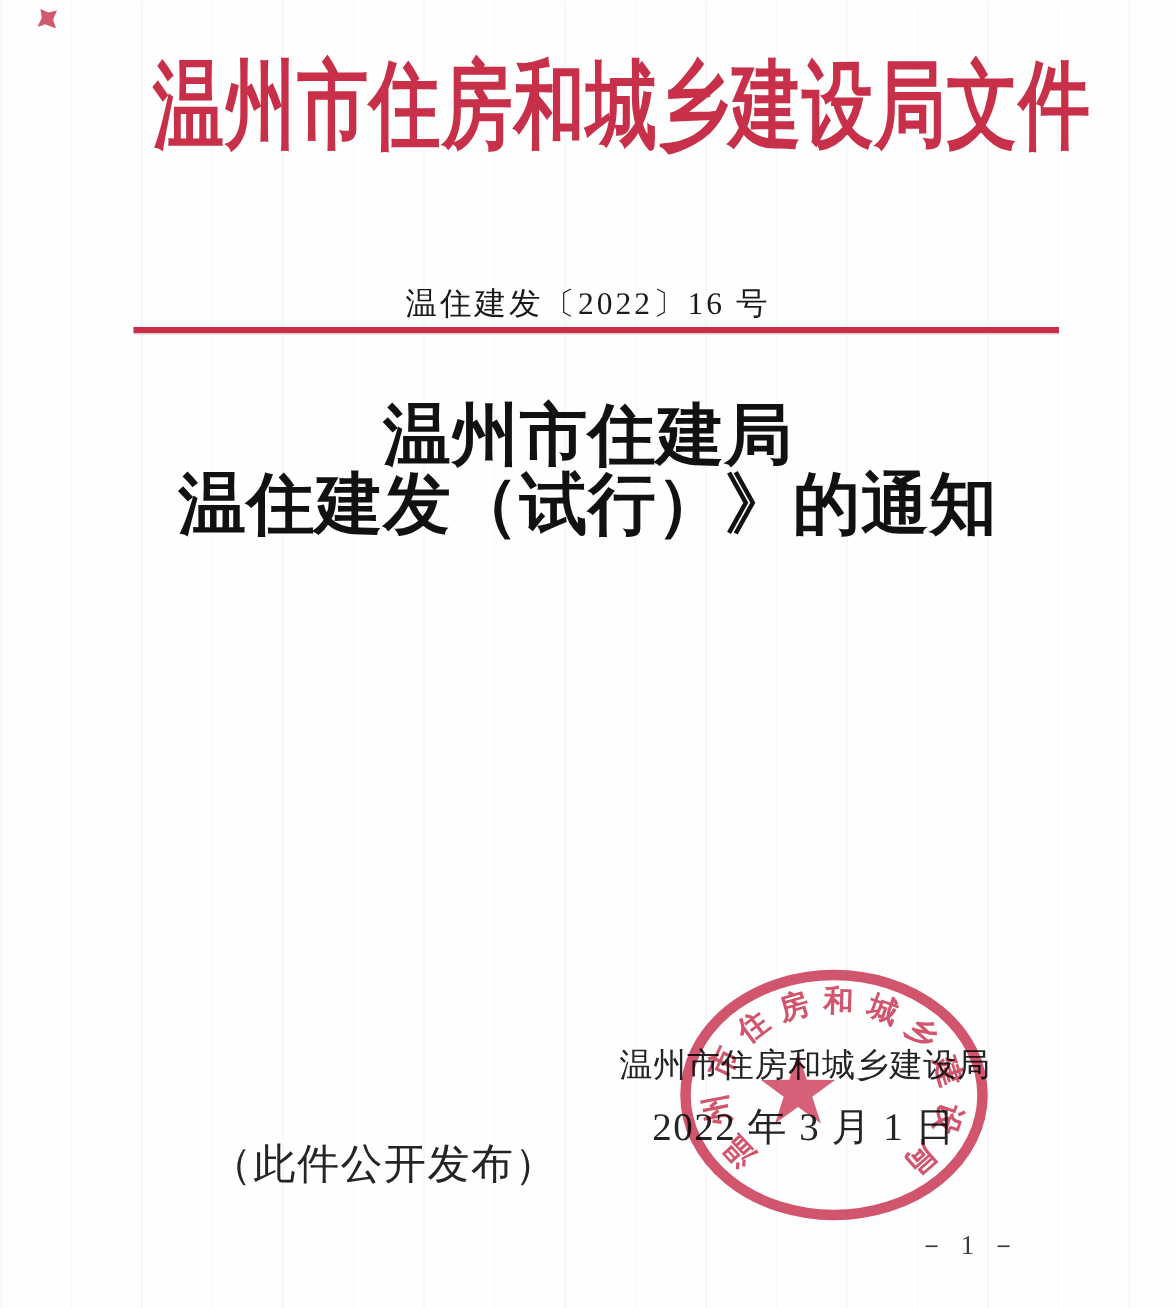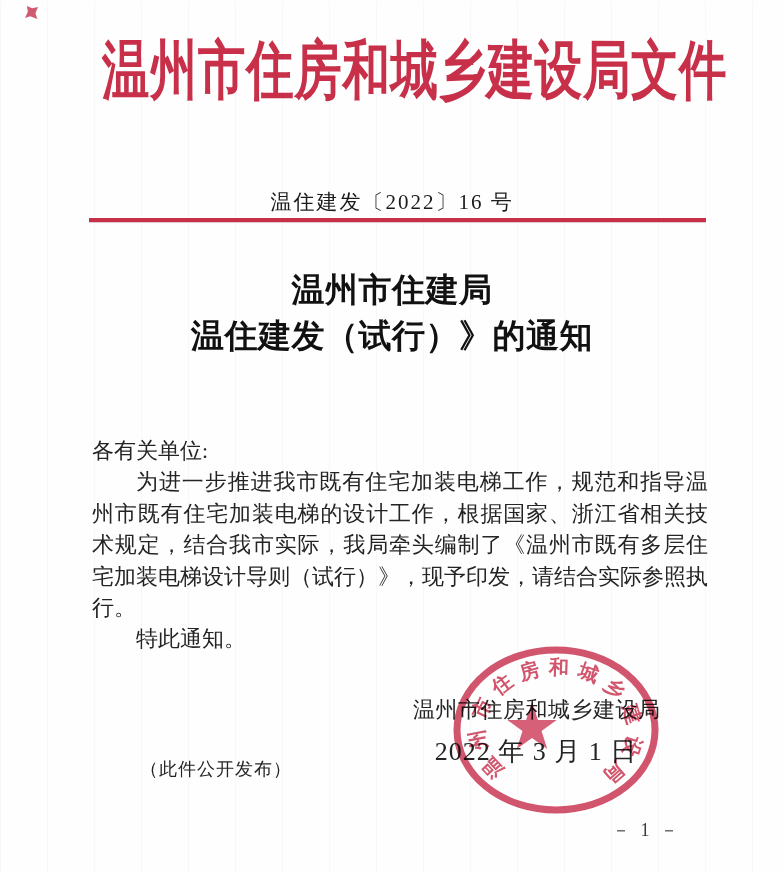--- a/index.html
+++ b/index.html
@@ -59,21 +59,21 @@
     background: #c8304a;
     box-shadow: 0 1px 0 rgba(150,40,60,0.25);
   }
 
   .notice-title {
     position: absolute;
     top: 266px; left: 0;
     width: 100%;
     text-align: center;
     font-weight: bold;
-    font-size: 33px;
+    font-size: 45px;
     line-height: 46px;
     color: #111;
     letter-spacing: 0.5px;
   }
 
   .body-text {
     position: absolute;
     top: 434px; left: 92px;
     width: 616px;
     font-size: 22px;
@@ -91,21 +91,21 @@
     text-align: center;
     font-size: 22px;
     color: #242424;
   }
   .signature-org { white-space: nowrap; letter-spacing: 0.5px; }
   .signature-date { margin-top: 9px; font-size: 26px; letter-spacing: 1px; }
 
   .public-note {
     position: absolute;
     top: 756px; left: 140px;
-    font-size: 18px;
+    font-size: 28px;
     color: #242424;
     letter-spacing: 1px;
   }
 
   .page-number {
     position: absolute;
     top: 817px; left: 612px;
     font-size: 18px;
     letter-spacing: 3px;
     color: #3a3a3a;
@@ -134,29 +134,20 @@
 
   <div class="doc-number">温住建发〔2022〕16 号</div>
 
   <div class="red-line"></div>
 
   <div class="notice-title">
     <div>温州市住建局</div>
     <div>温住建发（试行）》的通知</div>
   </div>
 
-  <div class="body-text">
-    <div class="body-line">各有关单位:</div>
-    <div class="body-line jl indent">为进一步推进我市既有住宅加装电梯工作，规范和指导温</div>
-    <div class="body-line jl">州市既有住宅加装电梯的设计工作，根据国家、浙江省相关技</div>
-    <div class="body-line jl">术规定，结合我市实际，我局牵头编制了《温州市既有多层住</div>
-    <div class="body-line jl">宅加装电梯设计导则（试行）》，现予印发，请结合实际参照执</div>
-    <div class="body-line">行。</div>
-    <div class="body-line indent">特此通知。</div>
-  </div>
 
   <div class="signature-block">
     <div class="signature-org">温州市住房和城乡建设局</div>
     <div class="signature-date">2022 年 3 月 1 日</div>
   </div>
 
   <div class="public-note">（此件公开发布）</div>
 
   <div class="page-number">－ 1 －</div>
 

